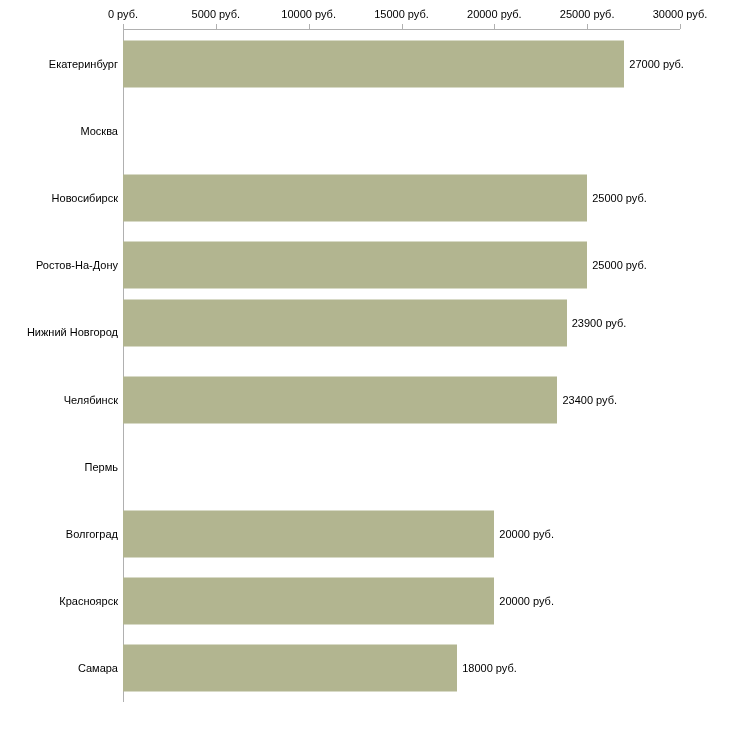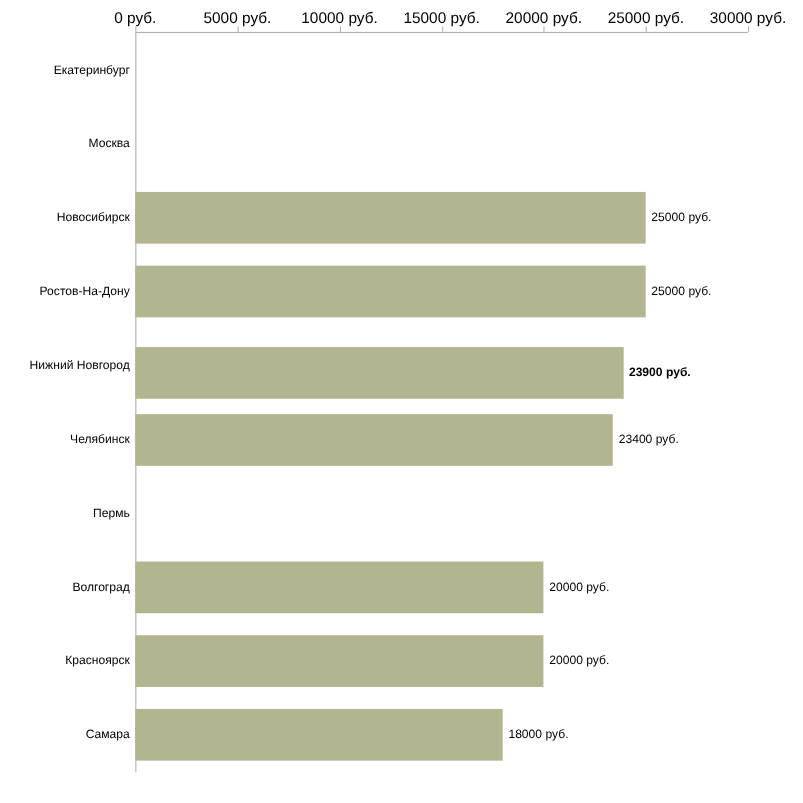--- a/index.html
+++ b/index.html
@@ -39,21 +39,21 @@
     position: absolute;
     left: 123px;
     top: 29px;
     width: 1px;
     height: 673px;
     background: #b0b0b0;
   }
   .tick-label {
     position: absolute;
     top: 8px;
-    font-size: 14px;
+    font-size: 11px;
     color: #000;
     white-space: nowrap;
     transform: translateX(-50%);
     text-align: center;
   }
   .tick-mark {
     position: absolute;
     top: 24px;
     width: 1px;
     height: 5px;
@@ -120,29 +120,33 @@
       <div class="y-label" style="top: 198px;">Новосибирск</div>
       <div class="y-label" style="top: 265.2px;">Ростов-На-Дону</div>
       <div class="y-label" style="top: 332.4px;">Нижний Новгород</div>
       <div class="y-label" style="top: 399.6px;">Челябинск</div>
       <div class="y-label" style="top: 466.8px;">Пермь</div>
       <div class="y-label" style="top: 534px;">Волгоград</div>
       <div class="y-label" style="top: 601.2px;">Красноярск</div>
       <div class="y-label" style="top: 668.4px;">Самара</div>
     </div>
   <div class="plot" id="plot">
+      <div class="row" style="top: 0px;">
+        <div class="bar" style="width: 501.3px; background: rgb(178, 181, 144);"></div>
+        <div class="bar-value" style="left: 501.3px;">27000 руб.</div>
+      </div>
       <div class="row" style="top: 134.4px;">
         <div class="bar" style="width: 464.167px; background: rgb(178, 181, 144);"></div>
         <div class="bar-value" style="left: 464.167px;">25000 руб.</div>
       </div>
       <div class="row" style="top: 201.6px;">
         <div class="bar" style="width: 464.167px; background: rgb(178, 181, 144);"></div>
         <div class="bar-value" style="left: 464.167px;">25000 руб.</div>
       </div>
-      <div class="row" style="top: 275px; font-weight: bold;">
+      <div class="row" style="top: 259px;">
         <div class="bar" style="width: 443.743px; background: rgb(178, 181, 144);"></div>
         <div class="bar-value" style="left: 443.743px;">23900 руб.</div>
       </div>
       <div class="row" style="top: 336px;">
         <div class="bar" style="width: 434.46px; background: rgb(178, 181, 144);"></div>
         <div class="bar-value" style="left: 434.46px;">23400 руб.</div>
       </div>
       <div class="row" style="top: 470.4px;">
         <div class="bar" style="width: 371.333px; background: rgb(178, 181, 144);"></div>
         <div class="bar-value" style="left: 371.333px;">20000 руб.</div>

